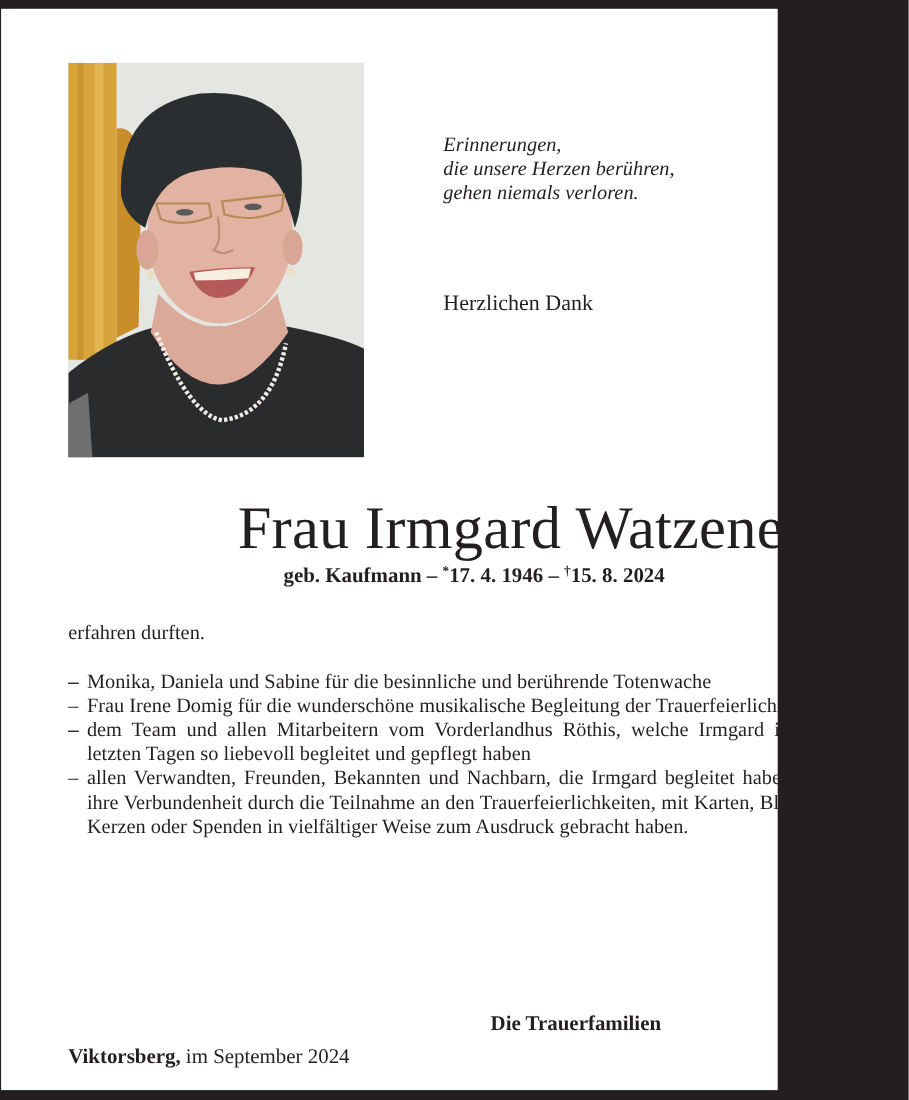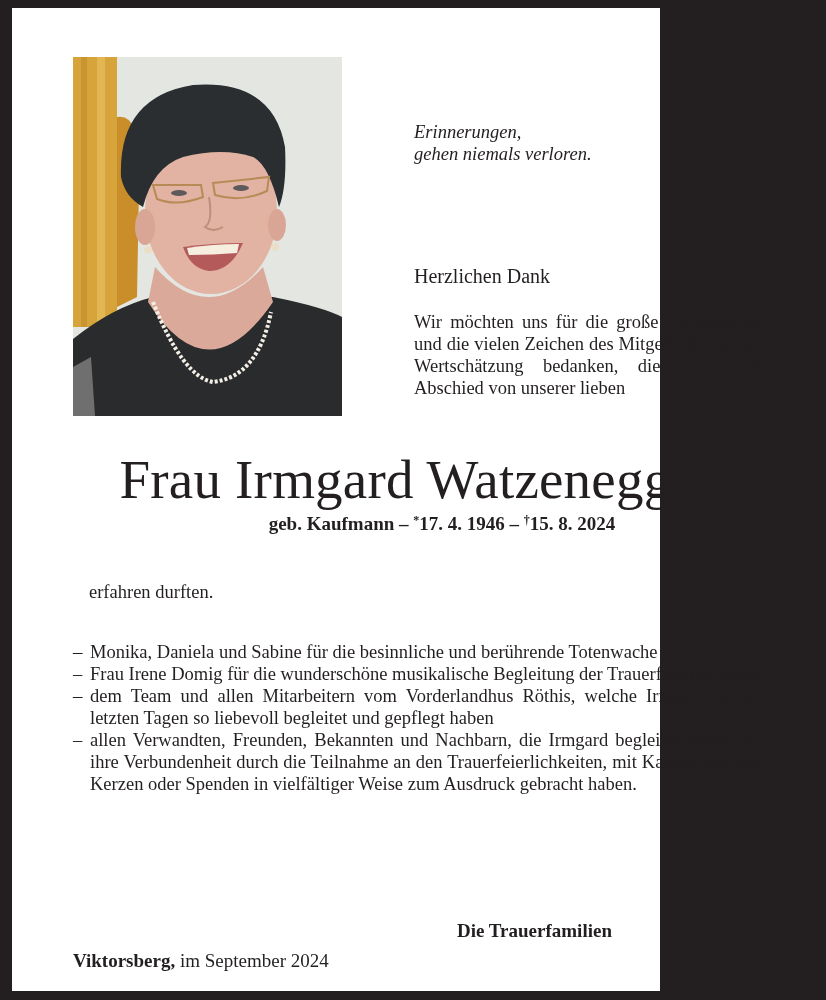--- a/index.html
+++ b/index.html
@@ -6,22 +6,22 @@
     body {
       width: 826px; height: 1000px;
       background: #231f20;
       font-family: "Liberation Serif", "DejaVu Serif", serif;
       color: #231f20;
       position: relative;
       overflow: hidden;
     }
     .page {
       position: absolute;
-      left: 12px; top: 8px;
-      width: 648px; height: 983px;
+      left: 1px; top: 8px;
+      width: 706px; height: 983px;
       background: #ffffff;
     }
     .photo {
       position: absolute;
       left: 61px; top: 49px;
       width: 269px; height: 359px;
       overflow: hidden;
       background: #e4e6e2;
     }
     .photo svg { display: block; width: 100%; height: 100%; }
@@ -48,21 +48,21 @@
       font-size: 18.5px;
       line-height: 22px;
       text-align: justify;
       text-align-last: left;
       hyphens: manual;
     }
     .name {
       position: absolute;
       left: 0; top: 441px;
       width: 810px;
-      text-align: center;
+      text-align: right;
       font-size: 55px;
       line-height: 62px;
       letter-spacing: 0.2px;
       white-space: nowrap;
     }
     .dates {
       position: absolute;
       left: 0; top: 504px;
       width: 810px;
       text-align: center;
@@ -73,21 +73,21 @@
       padding-left: 25px;
     }
     .dates sup { font-size: 12px; vertical-align: 6px; line-height: 0; }
     .body {
       position: absolute;
       left: 61px; top: 557px;
       width: 692px;
       font-size: 18.5px;
       line-height: 22px;
     }
-    .body p { margin: 16px; }
+    .body p { margin: 0; }
     .body .gap { height: 22px; }
     .list { margin: 0; padding: 0; list-style: none; }
     .list li {
       position: relative;
       padding-left: 17px;
       text-align: justify;
     }
     .list li.last-left { text-align-last: left; }
     .list li .dash {
       position: absolute;
@@ -149,25 +149,25 @@
 
       <path d="M136 140 Q140 165 132 170 Q140 176 150 170" fill="none" stroke="#c08c7c" stroke-width="2"></path>
 
       <path d="M110 190 Q140 186 170 186 Q158 214 136 214 Q118 212 110 190 Z" fill="#b45a5a"></path>
       <path d="M114 191 Q140 187 166 187 L164 196 Q140 198 116 198 Z" fill="#f6efdf"></path>
     </svg>
   </div>
 
   <div class="poem">
     <div>Erinnerungen,</div>
+    <div>die unsere Herzen berühren,</div>
     <div>gehen niemals verloren.</div>
   </div>
 
   <div class="thanks-title">Herzlichen Dank</div>
-  <div class="thanks-text">Wir möchten uns für die große Anteil­nahme und die vielen Zeichen des Mitgefühls und der Wertschätzung bedanken, die wir beim Abschied von unserer lieben</div>
 
   <div class="name">Frau Irmgard Watzenegger</div>
 
   <div class="dates">
     <span>geb. Kaufmann</span>
     <span> </span><span>–</span><span> </span>
     <sup>*</sup><span>17. 4. 1946</span>
     <span> </span><span>–</span><span> </span>
     <sup>†</sup><span>15. 8. 2024</span>
   </div>

